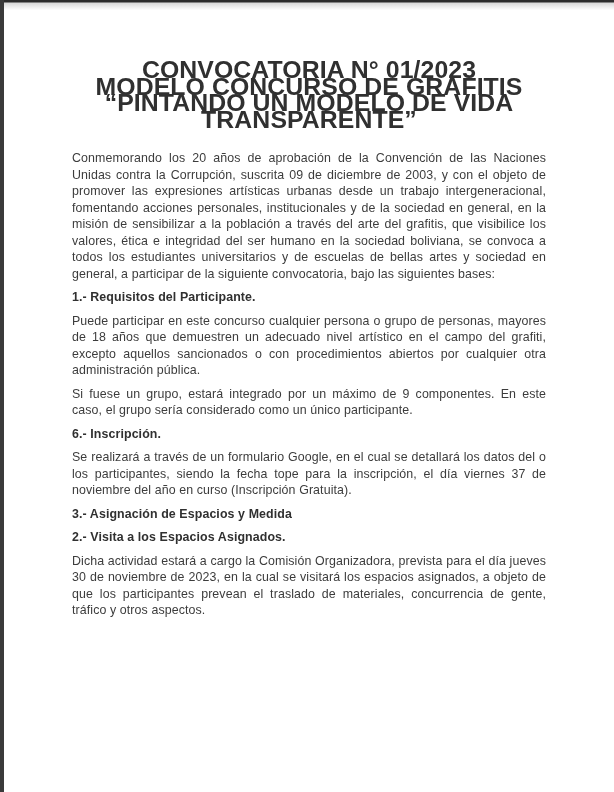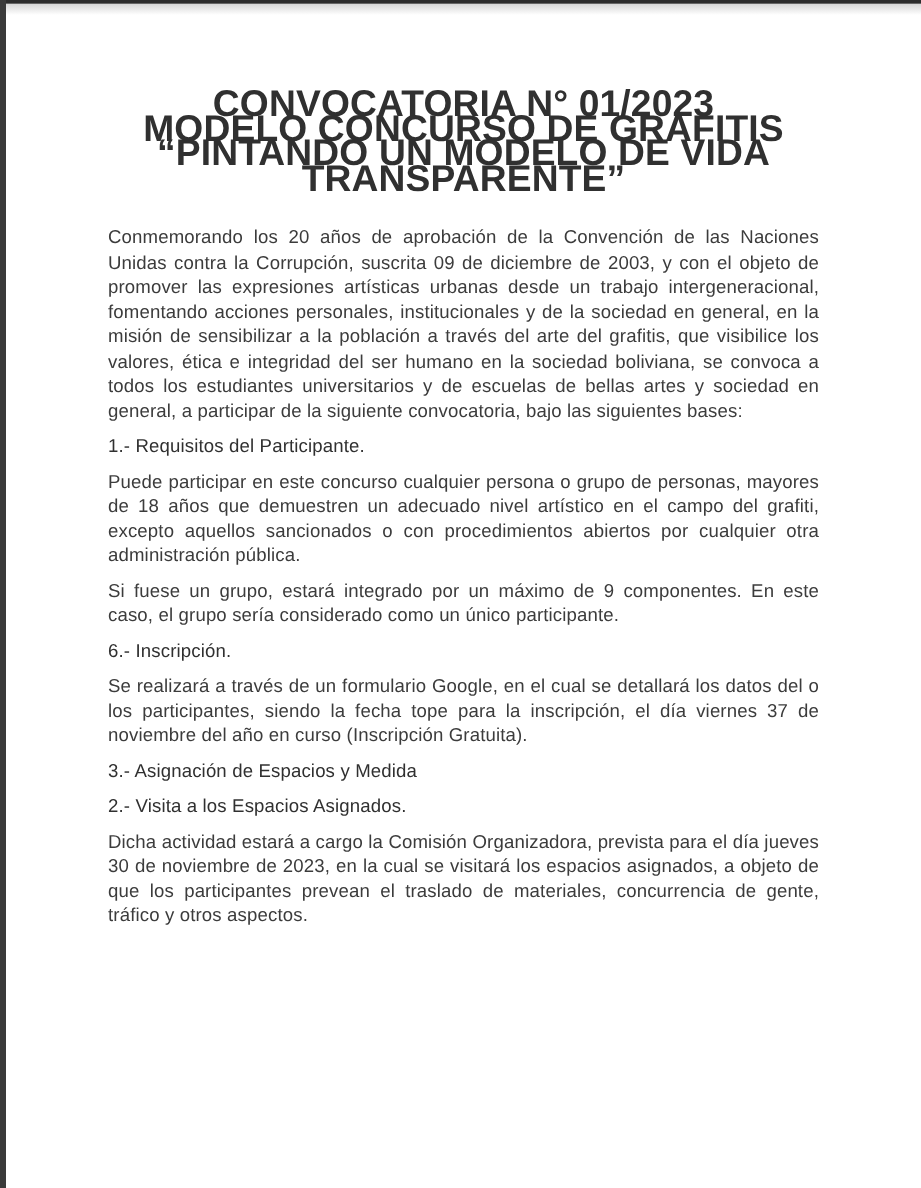--- a/index.html
+++ b/index.html
@@ -58,21 +58,21 @@
   }
   .title .tline {
     display: block;
   }
   p.para {
     margin: 0 0 7px 0;
   }
   h2.sec-heading {
     font-size: 12.4px;
     line-height: 16.5px;
-    font-weight: normal;
+    font-weight: bold;
     color: #303030;
     text-align: left;
     margin: 0 0 7px 0;
   }
 </style>
 </head>
 <body>
 
 <div class="page">
 

